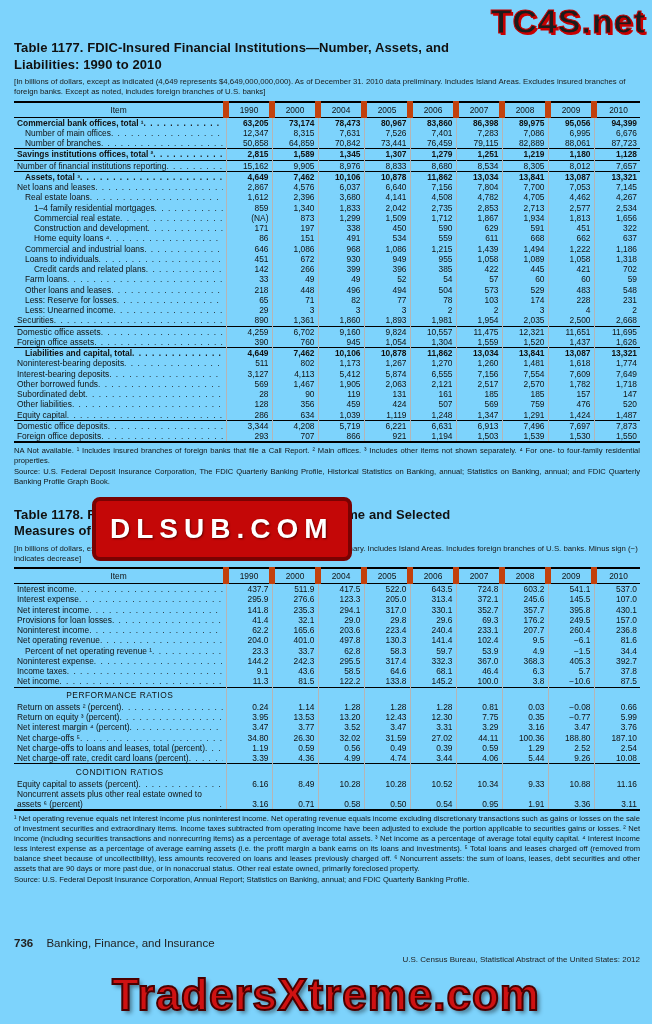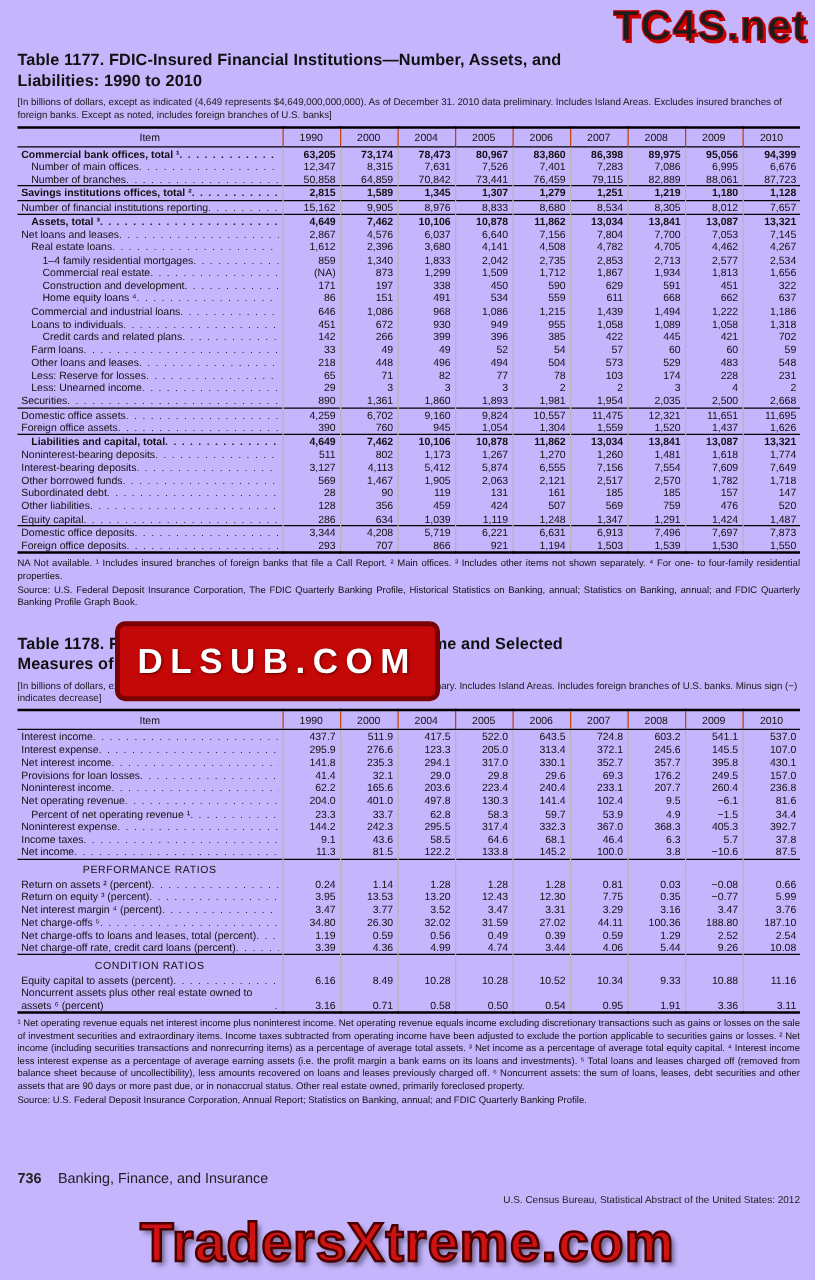--- a/index.html
+++ b/index.html
@@ -1,38 +1,38 @@
 <!DOCTYPE html>
 <html><head>
 <meta charset="utf-8">
 <style>
   * { margin:0; padding:0; box-sizing:border-box; }
   html,body { background:#9a9a9a; }
   body { font-family:"Liberation Sans", sans-serif; }
-  .page { position:relative; width:652px; height:1024px; margin:0 auto; background:#c4b5fd; color:#111;
+  .page { position:relative; width:652px; height:1024px; margin:0 auto; background:#7dd3fc; color:#111;
           overflow:hidden; padding:40px 12px 0 14px; }
 
   
   .wm-top { position:absolute; top:2px; right:6px; font-size:34px; font-weight:800; color:#1c1c1c;
             -webkit-text-stroke:1px #c90000; text-shadow:2px 2px 0 #c90000; letter-spacing:1px; z-index:10; }
   .wm-mid { position:absolute; top:-10px; left:78px; font-size:28px; font-weight:700; color:#fff;
             background:#c40707; border:4px solid #7a0202; border-radius:8px; padding:12px 14px;
             letter-spacing:6px; z-index:10; text-shadow:1px 1px 2px #600; }
   .wm-bottom { position:absolute; bottom:4px; left:0; width:100%; text-align:center; font-size:44px;
                font-weight:800; color:#cf1212; -webkit-text-stroke:2px #4a0000;
                text-shadow:3px 3px 4px rgba(0,0,0,0.45); letter-spacing:1px; z-index:10; white-space:nowrap; }
 
   .tbl-title { font-size:13px; font-weight:bold; line-height:1.28; max-width:474px; letter-spacing:0.1px; }
   .title-wrap { position:relative; margin-top:20px; }
   .bracket-note { font-size:7.8px; line-height:1.3; margin:4px 0 3px; color:#1a1a1a; }
 
   table.stat { width:100%; border-collapse:collapse; table-layout:fixed; font-size:8.4px;
                border-top:2px solid #000; border-bottom:2px solid #000; }
   table.stat th { font-weight:normal; text-align:center; border-bottom:1px solid #000;
-                  border-left:1px solid #c2410c; padding:2px 1px; }
+                  border-left:6px solid #c2410c; padding:2px 1px; }
   table.stat th.item { width:212px; border-left:none; }
   table.stat td { border-left:1px solid #b5b5b5; vertical-align:bottom; padding:0 3px 0 2px; line-height:1.22; }
   table.stat td:first-child { border-left:none; }
   table.stat td.val { text-align:right; white-space:nowrap; }
   tr.bold td { font-weight:bold; }
   tr.rule td { border-top:1px solid #000; }
   .lblflex { display:flex; align-items:flex-end; }
   .lbl { flex:0 1 auto; }
   .dots { flex:1 1 0; overflow:hidden; white-space:nowrap; min-width:3px; color:#222; letter-spacing:1px; }
   .indent0 { padding-left:1px; }

